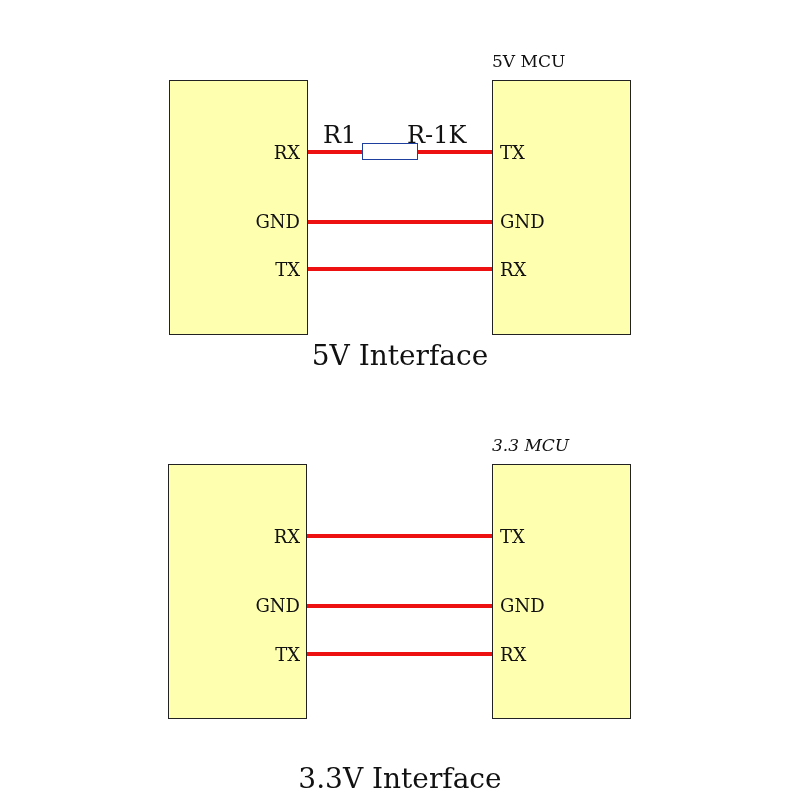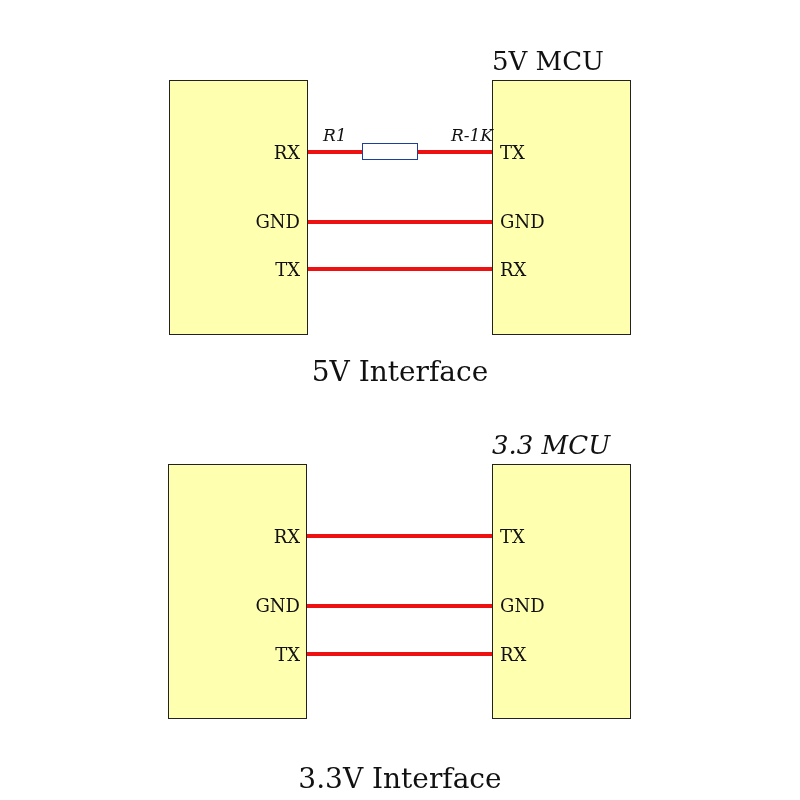--- a/index.html
+++ b/index.html
@@ -2,22 +2,22 @@
 <html><head>
   <meta charset="utf-8">
   <style>
     html, body { margin: 0; padding: 0; background: #ffffff; }
     body { width: 800px; height: 800px; position: relative; overflow: hidden;
            font-family: "DejaVu Serif", "Liberation Serif", serif; color: #111; }
     .box { position: absolute; background: #ffffb0; border: 1px solid #222; box-sizing: border-box; }
     .wire { position: absolute; height: 4px; background: #ee1111; }
     .lbl { position: absolute; font-size: 18px; line-height: 30px; white-space: nowrap; }
     .lbl.right { text-align: right; }
-    .small { position: absolute; font-size: 17px; line-height: 24px; white-space: nowrap; font-style: italic; }
-    .title { position: absolute; font-size: 26px; line-height: 30px; white-space: nowrap; }
+    .small { position: absolute; font-size: 24px; line-height: 24px; white-space: nowrap; }
+    .title { position: absolute; font-size: 17px; line-height: 30px; white-space: nowrap; }
     .caption { position: absolute; font-size: 28px; line-height: 32px; white-space: nowrap; text-align: center; }
     .resistor { position: absolute; background: #ffffff; border: 1.5px solid #1f3f9f; box-sizing: border-box; }
   </style>
 </head>
 <body>
 
 <div>
   <div class="title" style="left:492px; top:46px;">5V MCU</div>
 
   <div class="box" style="left: 169px; top: 80px; width: 139px; height: 255px; background: rgb(255, 255, 176);"></div>
@@ -27,26 +27,26 @@
   <div class="lbl right" style="left:180px; width:120px; top:207px;">GND</div>
   <div class="lbl right" style="left:180px; width:120px; top:255px;">TX</div>
 
   <div class="lbl" style="left:500px; top:138px;">TX</div>
   <div class="lbl" style="left:500px; top:207px;">GND</div>
   <div class="lbl" style="left:500px; top:255px;">RX</div>
 
   <div class="wire" style="left: 308px; top: 150px; width: 184px; background: rgb(238, 17, 17);"></div>
   <div class="resistor" style="left: 362px; top: 143px; width: 56px; height: 17px; border-color: rgb(31, 63, 159);"></div>
   <div class="small" style="left:323px; top:123px;">R1</div>
-  <div class="small" style="left:451px; top:123px;text-align:center;">R-1K</div>
+  <div class="small" style="left:407px; top:123px;text-align:center;">R-1K</div>
 
   <div class="wire" style="left: 308px; top: 220px; width: 184px; background: rgb(238, 17, 17);"></div>
   <div class="wire" style="left: 308px; top: 267px; width: 184px; background: rgb(238, 17, 17);"></div>
 
-  <div class="caption" style="left:250px; width:300px; top:340px;margin-top:16px;">5V Interface</div>
+  <div class="caption" style="left:250px; width:300px; top:340px;">5V Interface</div>
 </div>
 
 <div>
   <div class="title" style="left:492px; top:430px;font-style:italic;">3.3 MCU</div>
 
   <div class="box" style="left: 168px; top: 464px; width: 139px; height: 255px; background: rgb(255, 255, 176);"></div>
   <div class="box" style="left: 492px; top: 464px; width: 139px; height: 255px; background: rgb(255, 255, 176);"></div>
 
   <div class="lbl right" style="left:180px; width:120px; top:522px;">RX</div>
   <div class="lbl right" style="left:180px; width:120px; top:591px;">GND</div>

